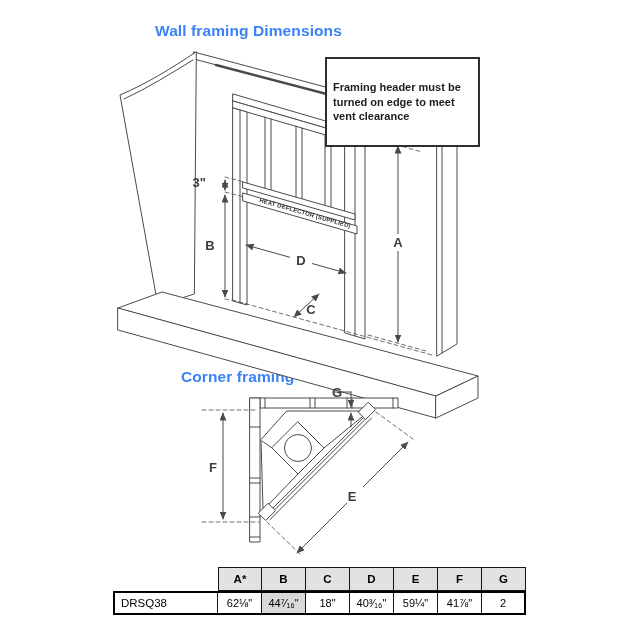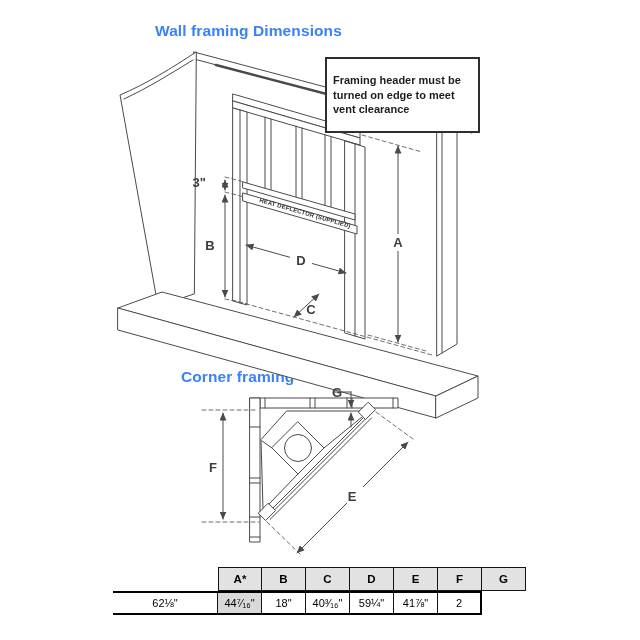--- a/index.html
+++ b/index.html
@@ -4,21 +4,21 @@
 <style>
   html,body{margin:0;padding:0}
   body{
     width:640px;height:640px;background:#ffffff;position:relative;overflow:hidden;
     font-family:"Liberation Sans",sans-serif;color:#111;
   }
   .abs{position:absolute}
   .title{font-size:15.5px;font-weight:bold;color:#3b82f6;letter-spacing:.1px;white-space:nowrap}
   #note-box{
     left:325px;top:57px;width:139px;background:#fff;border:2px solid #2e2e2e;
-    padding:14px 6px;font-size:11px;font-weight:bold;line-height:1.32;color:#1d1d1d;z-index:5;
+    padding:21px 6px;font-size:11px;font-weight:bold;line-height:1.32;color:#1d1d1d;z-index:5;
   }
   svg{overflow:visible}
   svg text{font-family:"Liberation Sans",sans-serif}
   .dimtext{font-size:13px;font-weight:bold;fill:#3d3d3d}
   .defl{font-size:6px;font-weight:bold;fill:#2f2f2f;letter-spacing:.2px}
 
   
   #dim-table{left:113px;top:567px;z-index:6}
   .trow{display:grid;grid-template-columns:105px 44px 44px 44px 44px 44px 44px 44px}
   .trow div{box-sizing:border-box;display:flex;align-items:center;justify-content:center}
@@ -190,20 +190,21 @@
     <div class="corner-cell"></div>
     <div class="hcell first">A*</div>
     <div class="hcell">B</div>
     <div class="hcell">C</div>
     <div class="hcell">D</div>
     <div class="hcell">E</div>
     <div class="hcell">F</div>
     <div class="hcell">G</div>
   </div>
   <div class="trow">
+    <div class="dcell model">DRSQ38</div>
     <div class="dcell">62⅛"</div>
     <div class="dcell shaded">44⁷⁄₁₆"</div>
     <div class="dcell">18"</div>
     <div class="dcell">40³⁄₁₆"</div>
     <div class="dcell">59¼"</div>
     <div class="dcell">41⅞"</div>
     <div class="dcell last">2</div>
   </div>
 </div>
 

